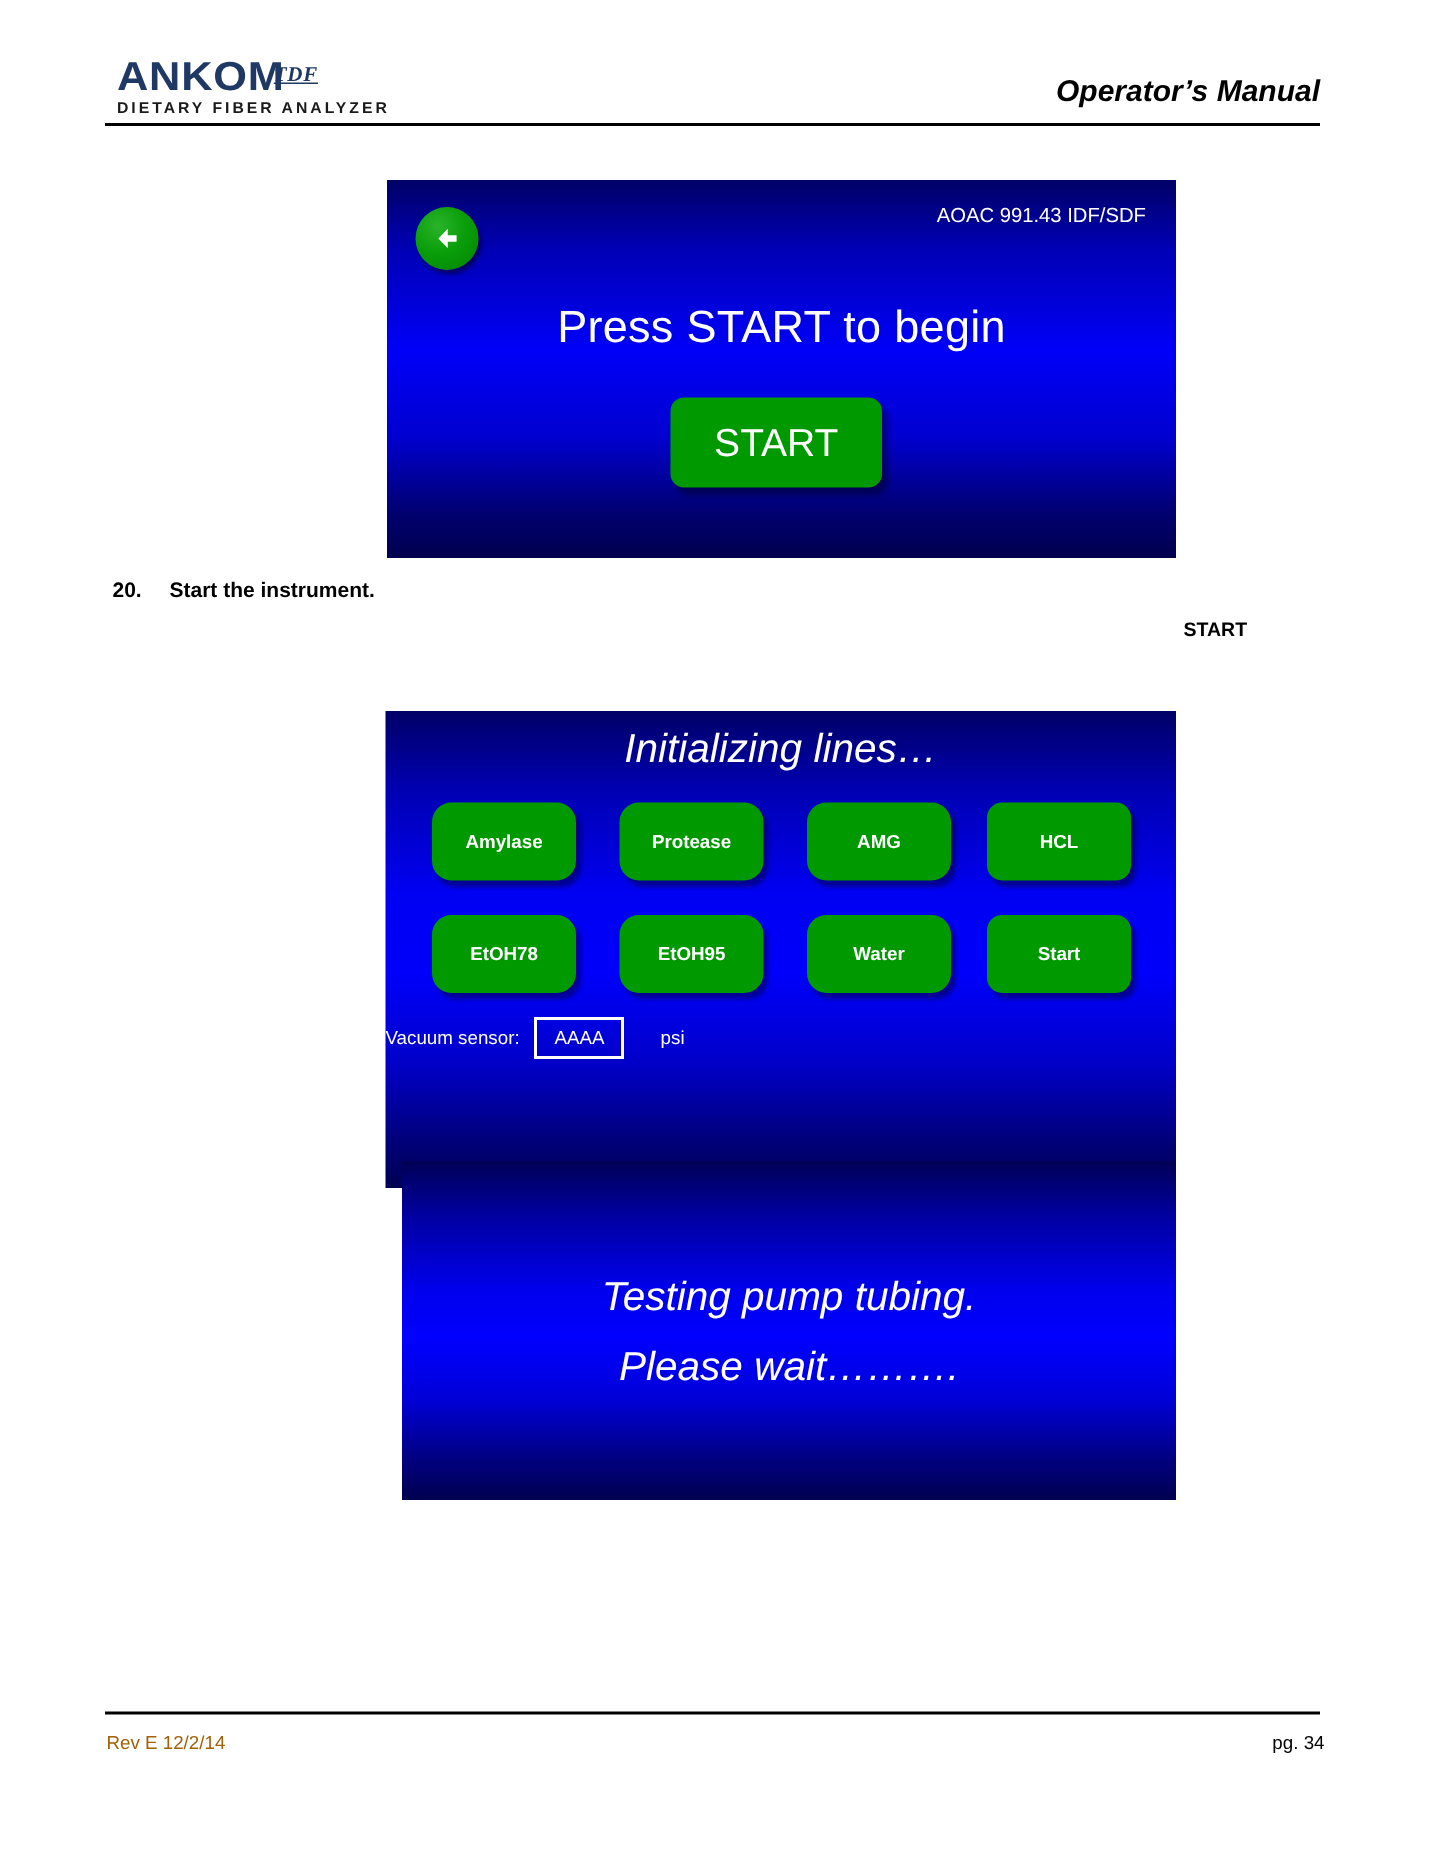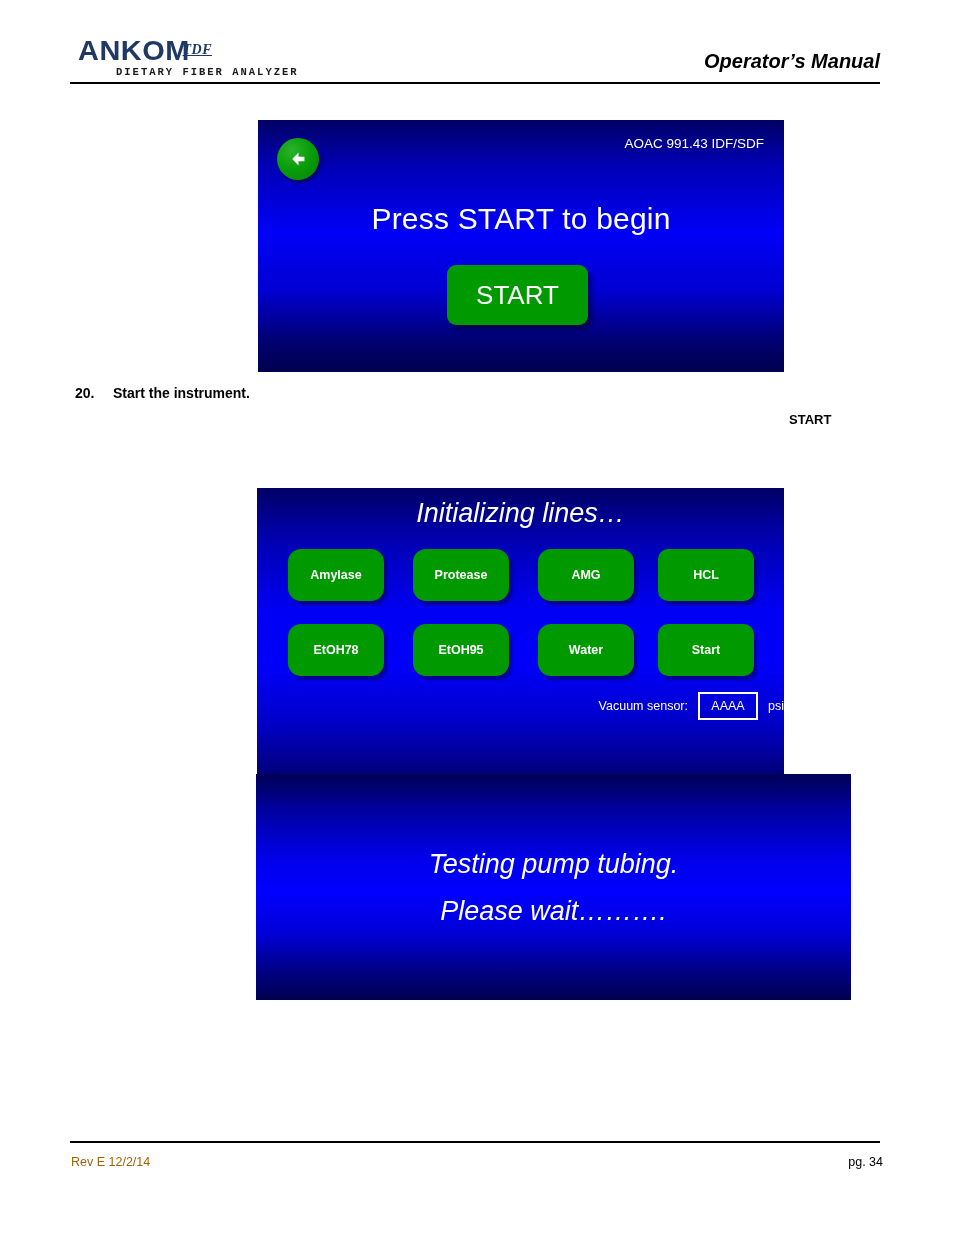--- a/index.html
+++ b/index.html
@@ -45,27 +45,26 @@
     font-family: "Liberation Serif", serif;
     font-style: italic;
     font-weight: bold;
     font-size: 14px;
     color: #1F3864;
     vertical-align: super;
     letter-spacing: 0.5px;
     text-decoration: underline;
   }
   .logo-sub {
-    font-family: Liberation Mono, monospace;
+    font-family: Liberation Sans, sans-serif;
     font-size: 10.5px;
     font-weight: bold;
     letter-spacing: 2.0px;
     color: #1a1a1a;
     margin-top: 1px;
-    margin-left: 38px;
   }
   .header-title {
     position: absolute;
     right: 0px;
     top: 12px;
     font-family: "Liberation Sans", sans-serif;
     font-style: italic;
     font-weight: bold;
     font-size: 20px;
     color: #000000;
@@ -90,32 +89,32 @@
     left: 258px; top: 120px; width: 526px; height: 252px;
     background: linear-gradient(to bottom,
       #000066 0%,
       #0000b4 18%,
       #0000f8 45%,
       #0000d0 68%,
       #000070 88%,
       #00004e 100%);
   }
   .screen-2 {
-    left: 257px; top: 488px; width: 527px; height: 318px;
+    left: 257px; top: 474px; width: 527px; height: 318px;
     background: linear-gradient(to bottom,
       #000066 0%,
       #0000b0 16%,
       #0000f2 38%,
       #0000fb 55%,
       #0000c8 74%,
       #00007a 90%,
       #000052 100%);
   }
   .screen-3 {
-    left: 256px; top: 774px; width: 595px; height: 226px;
+    left: 268px; top: 774px; width: 516px; height: 226px;
     background: linear-gradient(to bottom,
       #000055 0%,
       #0000a0 16%,
       #0000ec 38%,
       #0000ff 52%,
       #0000d8 70%,
       #000080 88%,
       #000050 100%);
   }
 
@@ -206,21 +205,21 @@
   .rad-b { border-radius: 13px 13px 13px 13px; }
   .rad-c { border-radius: 13px; }
   .rad-d { border-radius: 10px; }
 
   .vac-row {
     position: absolute;
     left: 0; right: 0;
     top: 204px;
     display: flex;
     align-items: center;
-    justify-content: flex-end;
+    justify-content: flex-start;
     gap: 0px;
   }
   .vac-label {
     color: #ffffff;
     font-size: 12.5px;
     font-family: "Liberation Sans", sans-serif;
     margin-right: 10px;
   }
   .vac-box {
     border: 2px solid #ffffff;
@@ -232,21 +231,21 @@
     justify-content: center;
     color: #ffffff;
     font-size: 12.5px;
     font-family: "Liberation Sans", sans-serif;
     box-sizing: border-box;
   }
   .vac-unit {
     color: #ffffff;
     font-size: 12.5px;
     font-family: "Liberation Sans", sans-serif;
-    margin-left: 10px;
+    margin-left: 24px;
   }
 
   
   .wait-line {
     position: absolute;
     left: 0; right: 0;
     text-align: center;
     color: #ffffff;
     font-style: italic;
     font-size: 27px;

